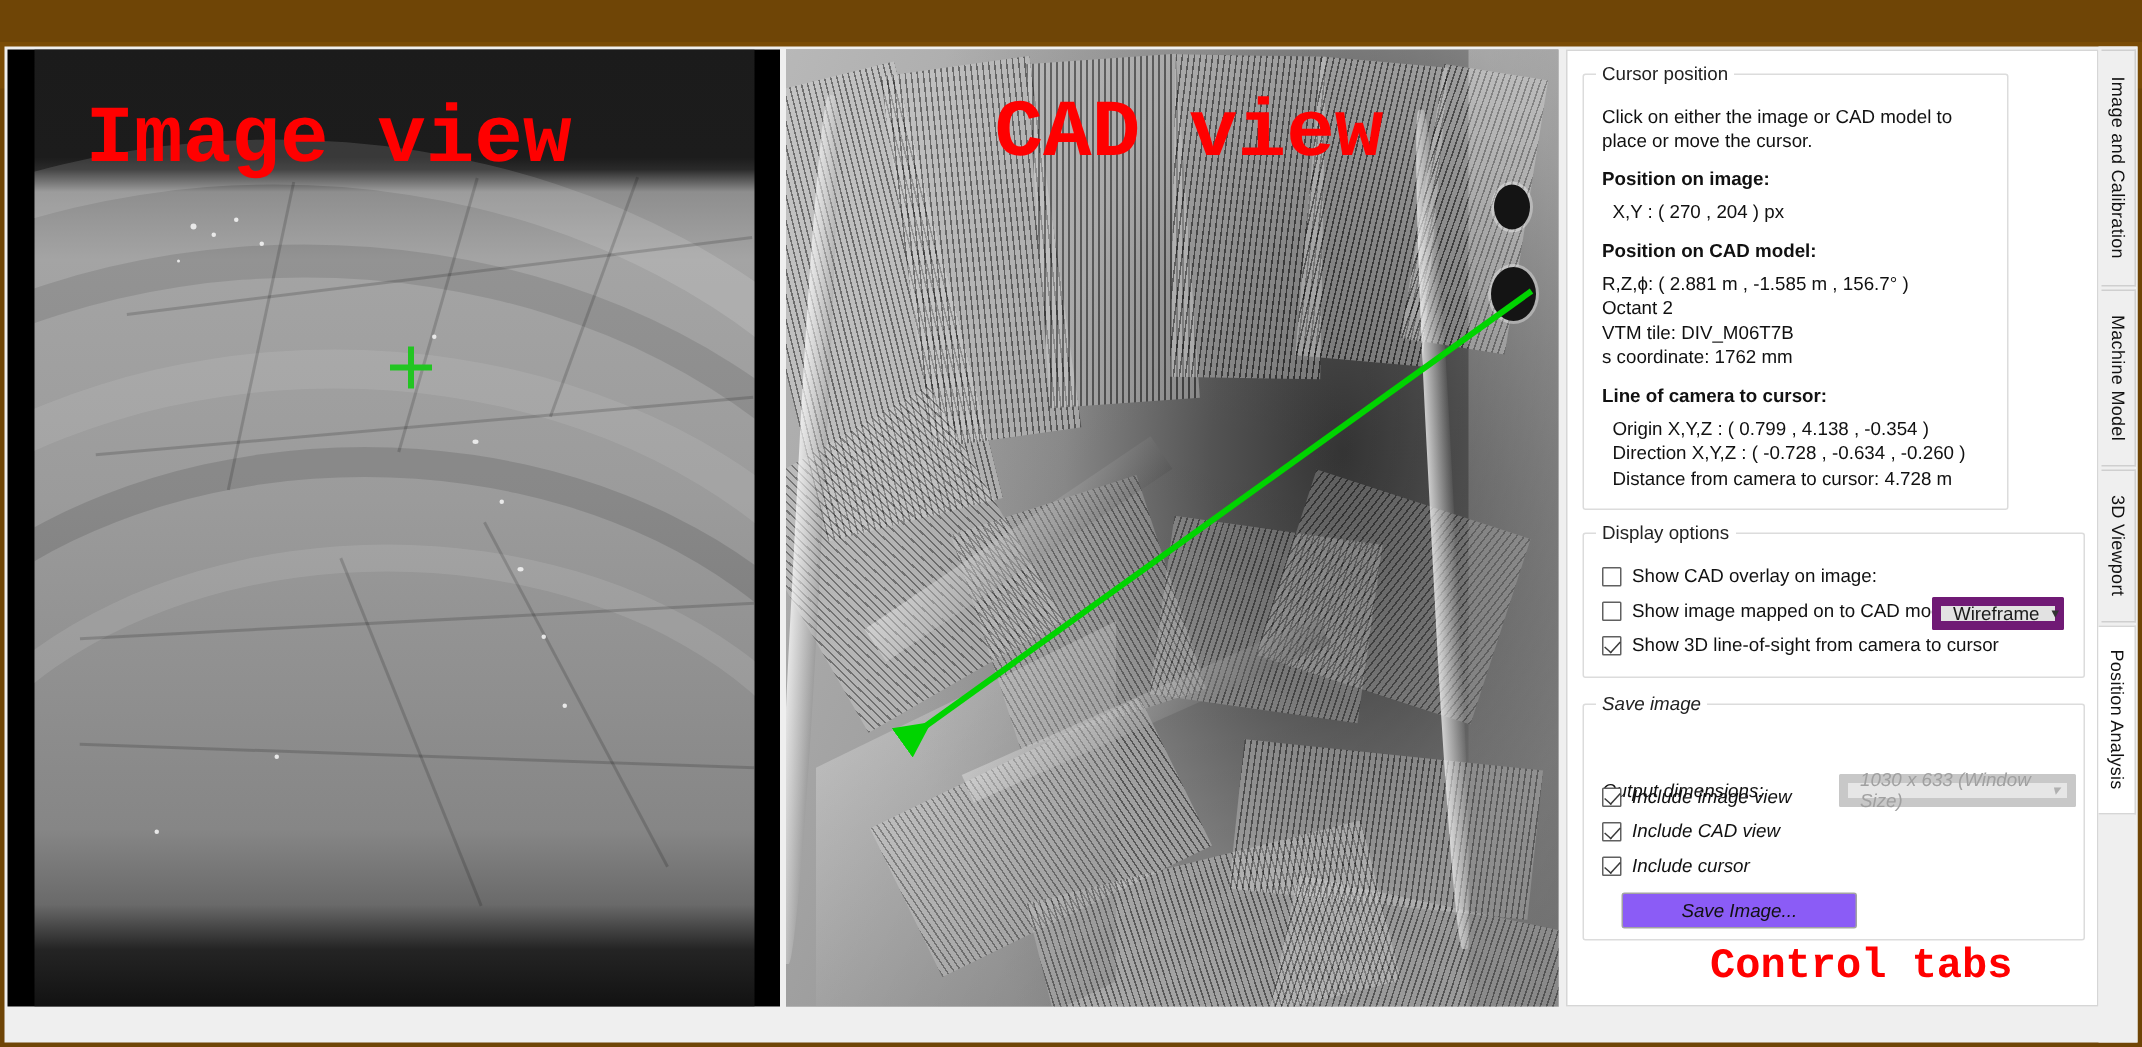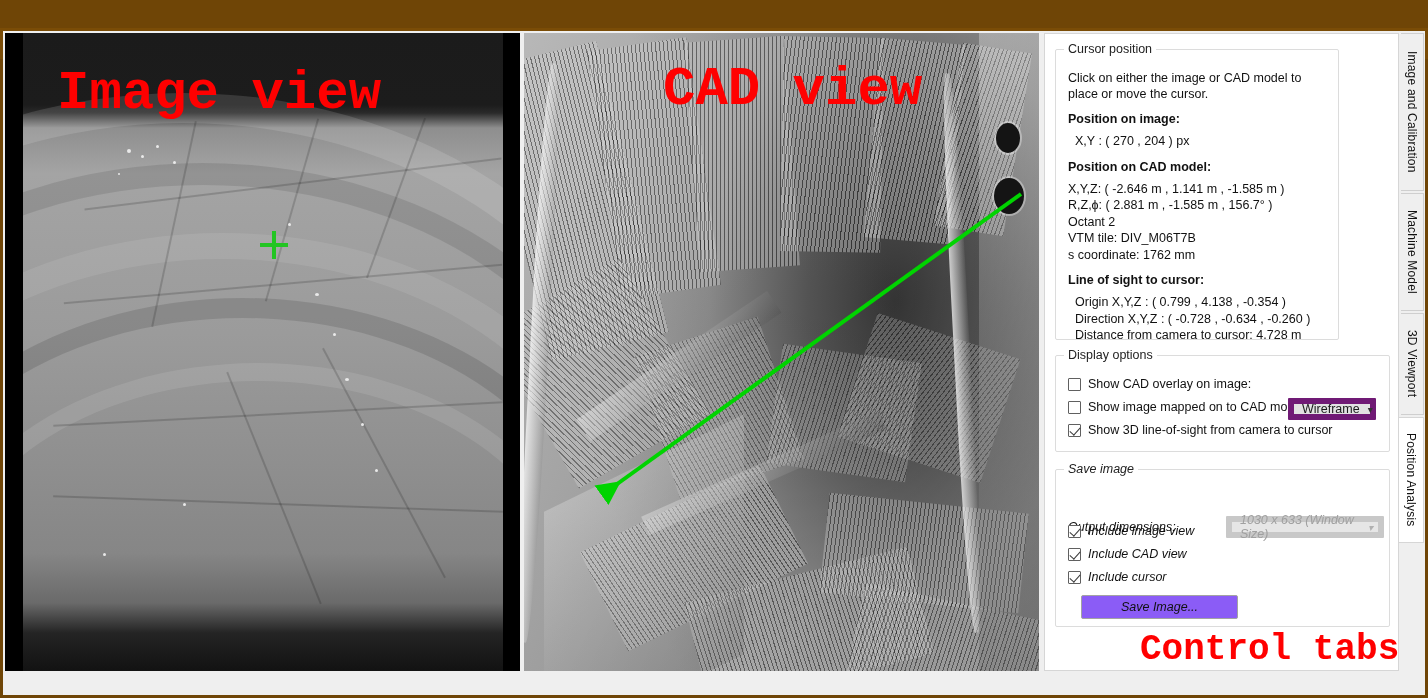--- a/index.html
+++ b/index.html
@@ -107,21 +107,21 @@
   .overlay-label {
     position: absolute;
     color: #ff0000;
     font-weight: bold;
     font-family: Liberation Mono, monospace;
     white-space: nowrap;
     pointer-events: none;
   }
   #label-image-view { left: 52px; top: 30px; font-size: 54px; }
   #label-cad-view   { left: 139px; top: 26px; font-size: 54px; }
-  #label-control-tabs{ left: 95px; top: 595px; font-size: 36px; }
+  #label-control-tabs{ left: 95px; top: 595px; font-size: 28px; }
 
   
   #cad-view {
     position: absolute; left: 521px; top: 2px;
     width: 515px; height: 638px;
     background: #8b8b8b;
     overflow: hidden;
   }
   #cad-bg {
     position: absolute; inset: 0;
@@ -352,28 +352,27 @@
       <fieldset class="group" id="grp-cursor">
         <legend>Cursor position</legend>
         <div class="gbody">
           <div class="p-text">Click on either the image or CAD model to place or move the cursor.</div>
 
           <div class="p-bold">Position on image:</div>
           <div class="p-mono-line indent blk">X,Y : ( 270 , 204 ) px</div>
 
           <div class="p-bold">Position on CAD model:</div>
           <div class="blk">
-            <div class="p-mono-line">X,Y,Z: ( -2.646 m , 1.141 m , -1.585 m )</div>
             <div class="p-mono-line">R,Z,ϕ: ( 2.881 m , -1.585 m , 156.7° )</div>
             <div class="p-mono-line">Octant 2</div>
             <div class="p-mono-line">VTM tile: DIV_M06T7B</div>
             <div class="p-mono-line">s coordinate: 1762 mm</div>
           </div>
 
-          <div class="p-bold">Line of sight to cursor:</div>
+          <div class="p-bold">Line of camera to cursor:</div>
           <div class="blk indent">
             <div class="p-mono-line">Origin X,Y,Z : ( 0.799 , 4.138 , -0.354 )</div>
             <div class="p-mono-line">Direction X,Y,Z : ( -0.728 , -0.634 , -0.260 )</div>
             <div class="p-mono-line">Distance from camera to cursor: 4.728 m</div>
           </div>
         </div>
       </fieldset>
 
       <fieldset class="group" id="grp-display">
         <legend>Display options</legend>

